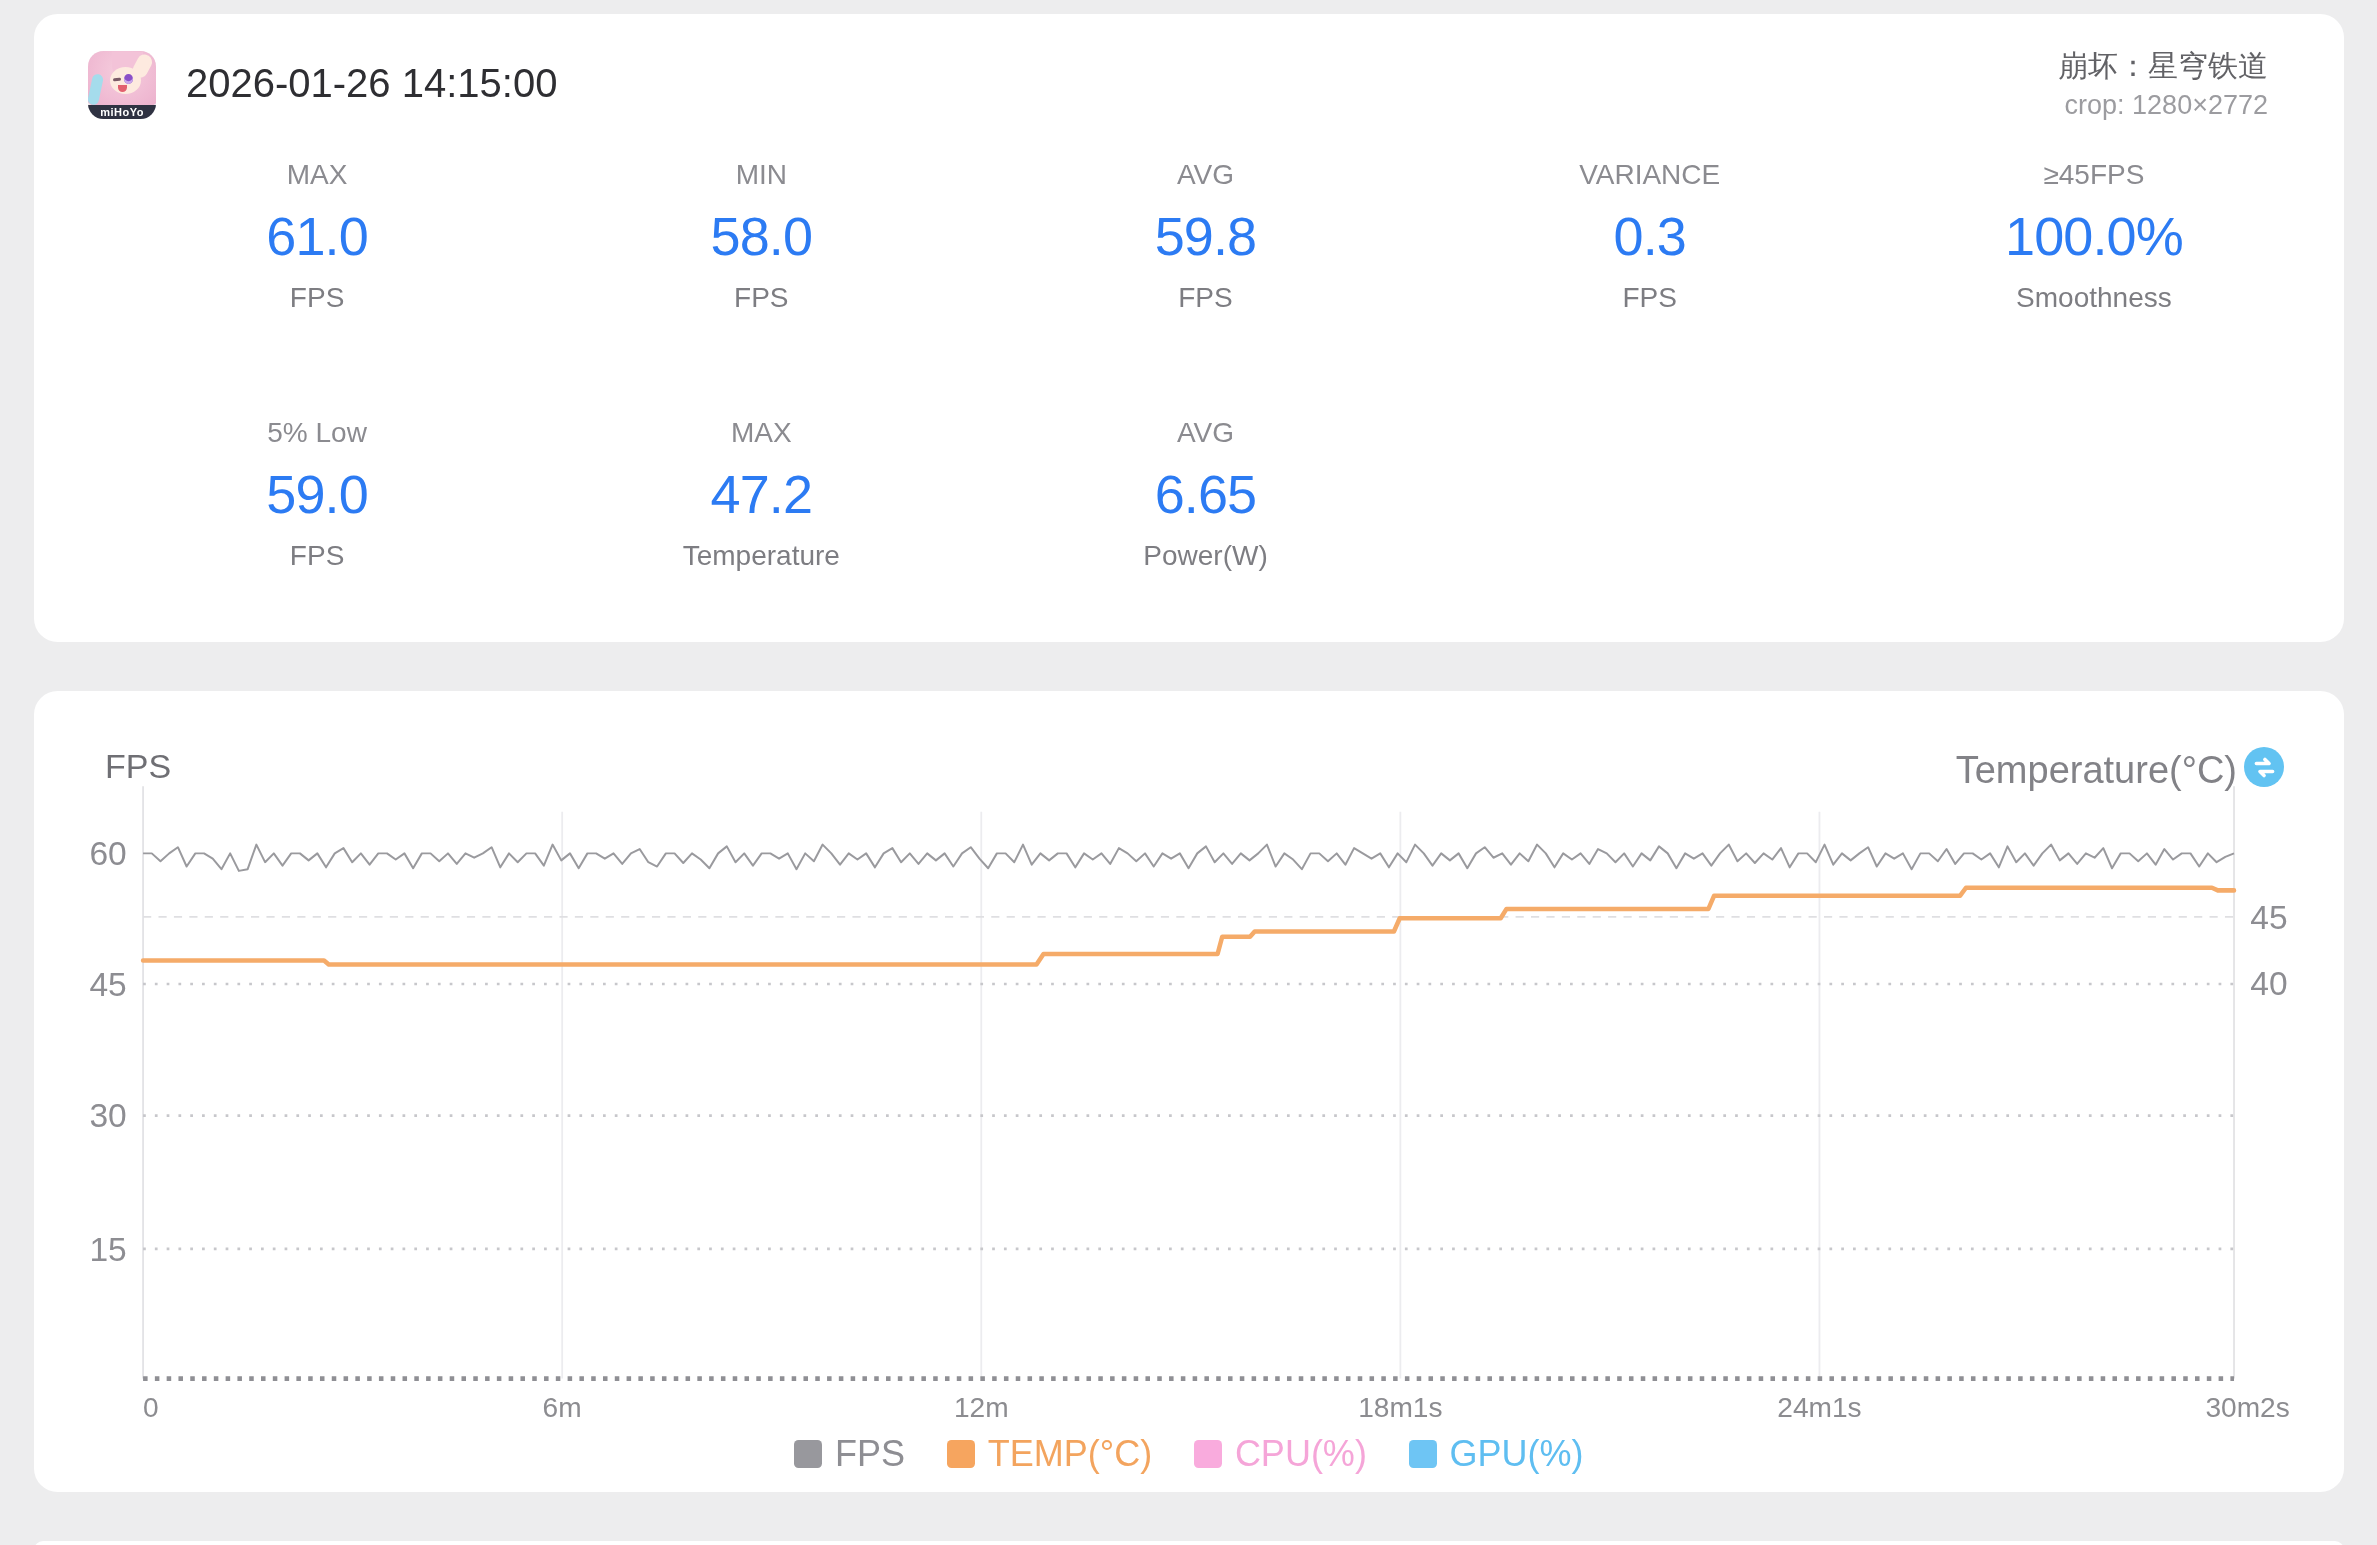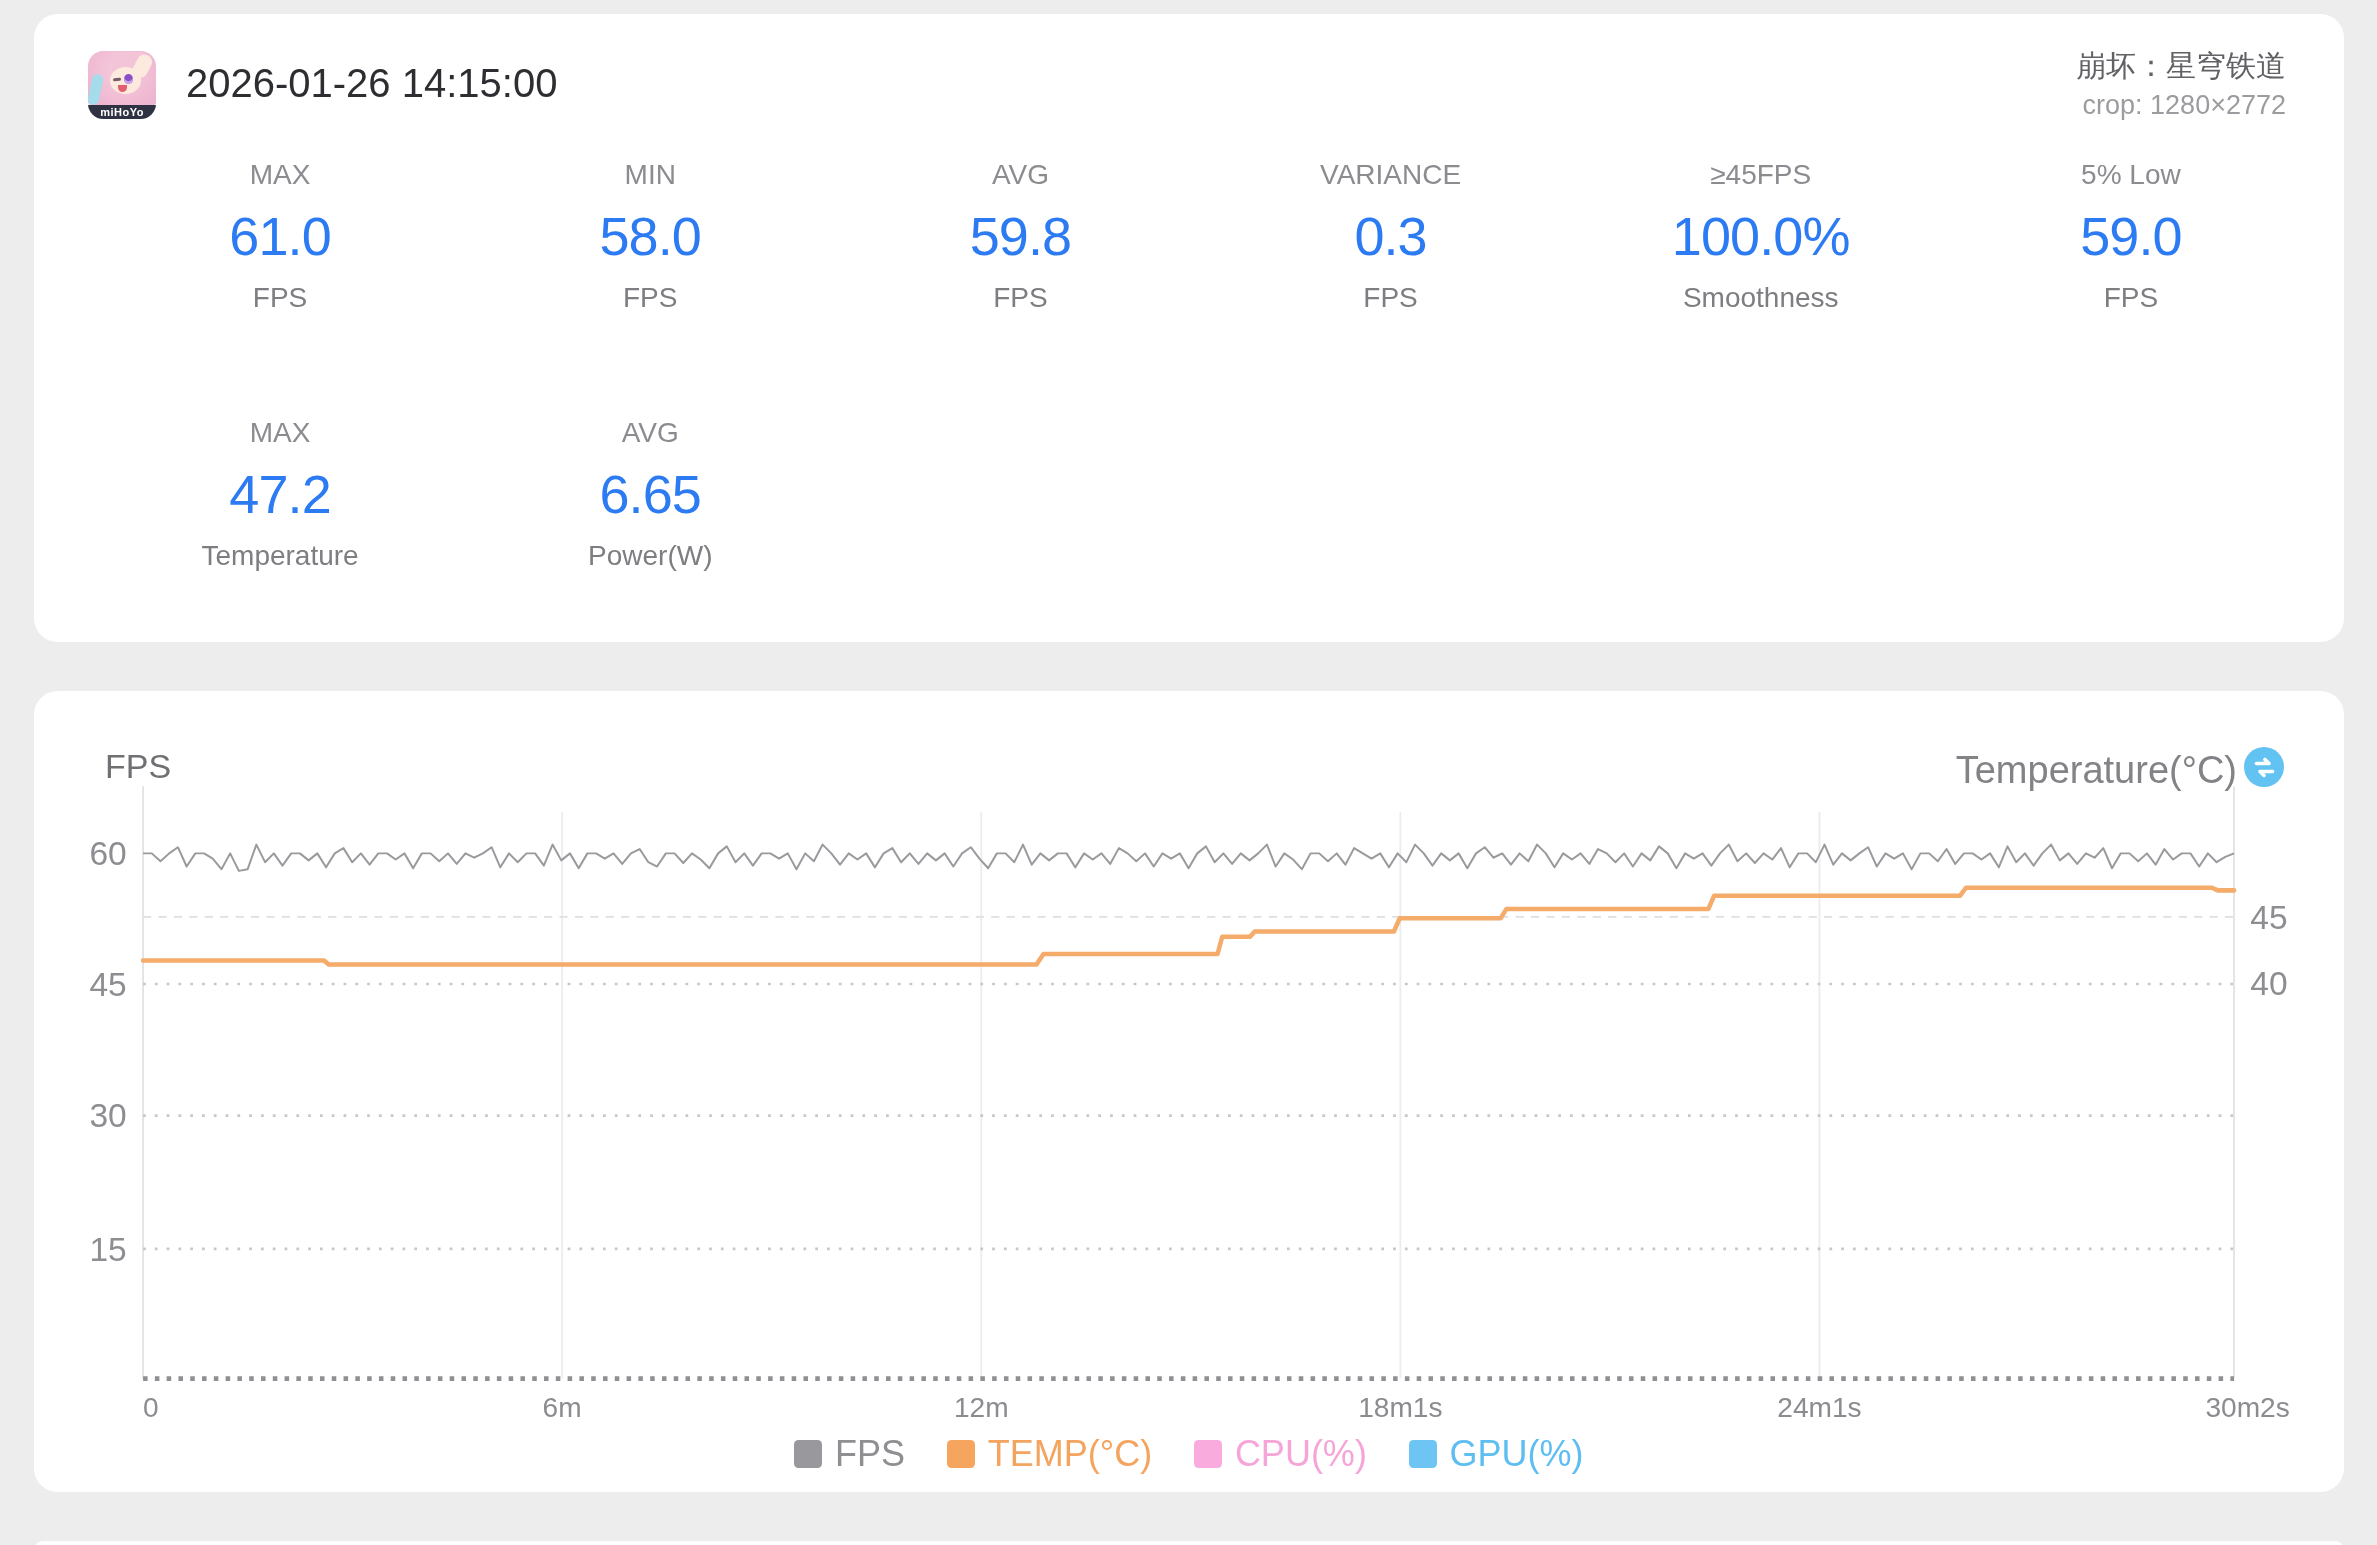--- a/index.html
+++ b/index.html
@@ -21,29 +21,29 @@
   
   .app-icon{
     position:absolute;left:54px;top:37px;width:68px;height:68px;
     border-radius:15.4px;overflow:hidden;
   }
   .timestamp{
     position:absolute;left:152px;top:47px;
     font-size:40px;color:#2e2e32;letter-spacing:0;
   }
   .head-right{
-    position:absolute;right:58px;top:33px;text-align:right;line-height:1.25;
+    position:absolute;right:76px;top:33px;text-align:right;line-height:1.25;
   }
   .game-title{font-size:30px;color:#626266;}
   .crop-info{font-size:27px;color:#9c9ca0;margin-top:5.4px;}
 
   
   .stats{
     position:absolute;left:61px;top:145px;width:2221px;
-    display:grid;grid-template-columns:repeat(6,1fr);
+    display:grid;grid-template-columns:repeat(5,1fr);
     grid-row-gap:103px;
   }
   .stat{
     text-align:center;
   }
   .stat .lbl{font-size:28px;color:#8b8b90;display:block;}
   .stat .val{font-size:54px;color:#2c7bf3;display:block;margin-top:14.5px;font-weight:500;letter-spacing:-0.9px;}
   .stat .sub{font-size:28px;color:#7d7d82;display:block;margin-top:14.5px;}
 
   

